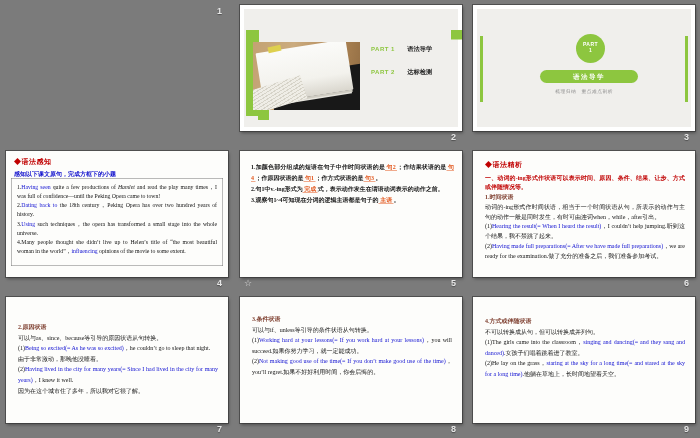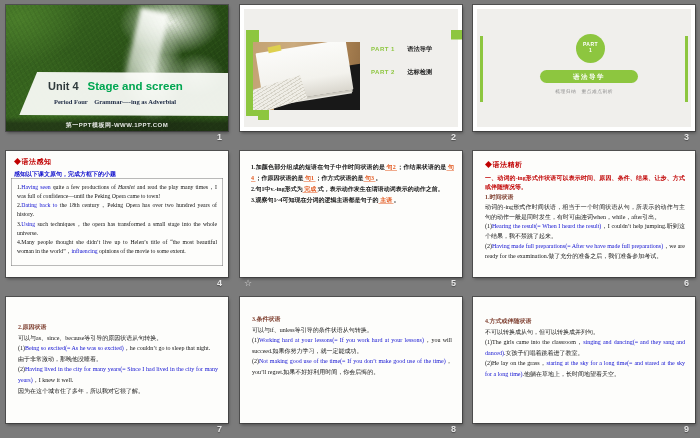--- a/index.html
+++ b/index.html
@@ -101,37 +101,20 @@
   .c8 .rl{font-size:12px;line-height:1.76;}
   .c9{position:absolute;left:24px;right:20px;top:38px;font-family:"Liberation Serif",serif;}
   .c9 .rl{font-size:12px;line-height:1.76;}
 </style>
 </head>
 <body>
 
 <div class="canvas">
 
   <div class="cell" style="left:6px;top:5px;">
-    <div class="slide">
-      <div class="zoom">
-        <div class="s1-bg"></div>
-        <div class="s1-speckle"></div>
-        <div class="s1-fall"></div>
-        <div class="s1-band">
-          <div class="s1-row1">
-            <span class="s1-unit">Unit 4</span>
-            <span class="s1-title">Stage and screen</span>
-          </div>
-          <div class="s1-sub">Period Four　Grammar—-ing as Adverbial</div>
-        </div>
-        <div class="s1-wm">
-          <span>第一PPT模板网-WWW.1PPT.COM</span>
-        </div>
-      </div>
-    </div>
     <div class="numrow">
       <span class="num">1</span>
     </div>
   </div>
 
   <div class="cell" style="left:240px;top:5px;">
     <div class="slide s2">
       <div class="zoom">
         <div class="panel"></div>
         <div class="s2-bar-left"></div>

